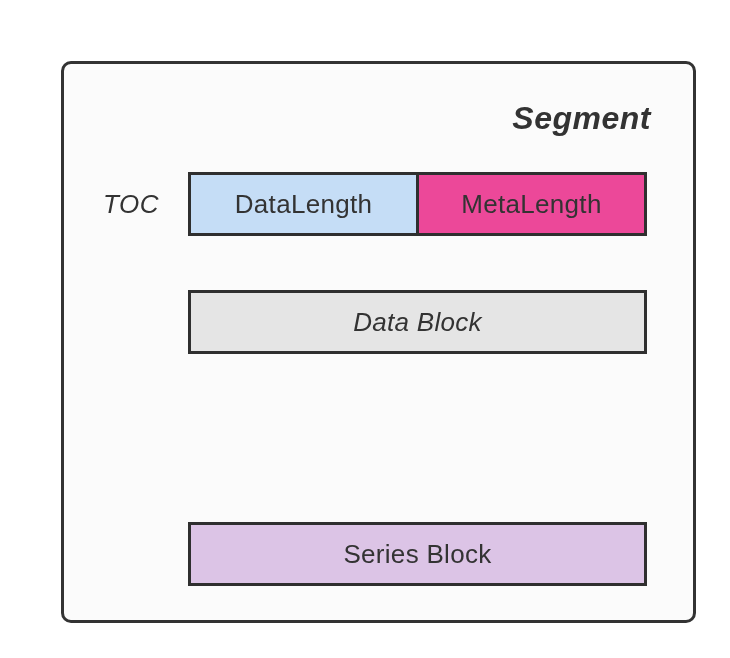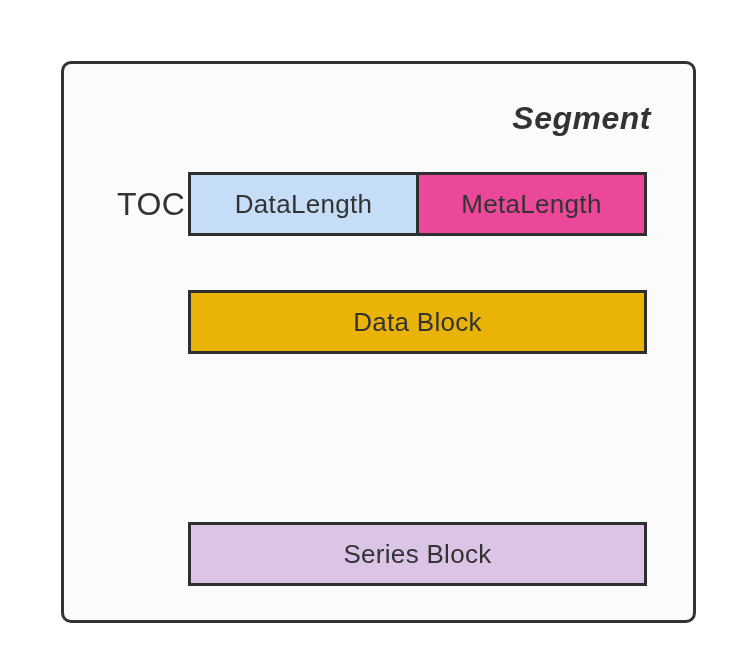--- a/index.html
+++ b/index.html
@@ -37,24 +37,24 @@
     line-height: 1.1;
   }
 
   .toc-label {
     position: absolute;
     left: 79px;
     top: 148px;
     height: 80px;
     display: flex;
     align-items: center;
-    font-size: 32px;
+    font-size: 26px;
+    font-style: italic;
     color: #333333;
     letter-spacing: 0.5px;
-    margin-left: 14px;
   }
 
   .row {
     position: absolute;
     left: 164px;
     width: 475px;
     height: 80px;
     display: flex;
   }
 
@@ -88,21 +88,21 @@
   <div class="segment-title">Segment</div>
 
   <div class="toc-label">TOC</div>
 
   <div class="row row-toc">
     <div class="cell" style="background-color: rgb(197, 221, 246);">DataLength</div>
     <div class="cell" style="background-color: #ec4899;">MetaLength</div>
   </div>
 
   <div class="row row-data">
-    <div class="block" style="background-color: #eab308;">Data Block</div>
+    <div class="block" style="background-color: #e5e5e5; font-style: italic;">Data Block</div>
   </div>
 
 
   <div class="row row-series">
     <div class="block" style="background-color: rgb(220, 196, 230);">Series Block</div>
   </div>
 
 </div>
 
 </body></html>

